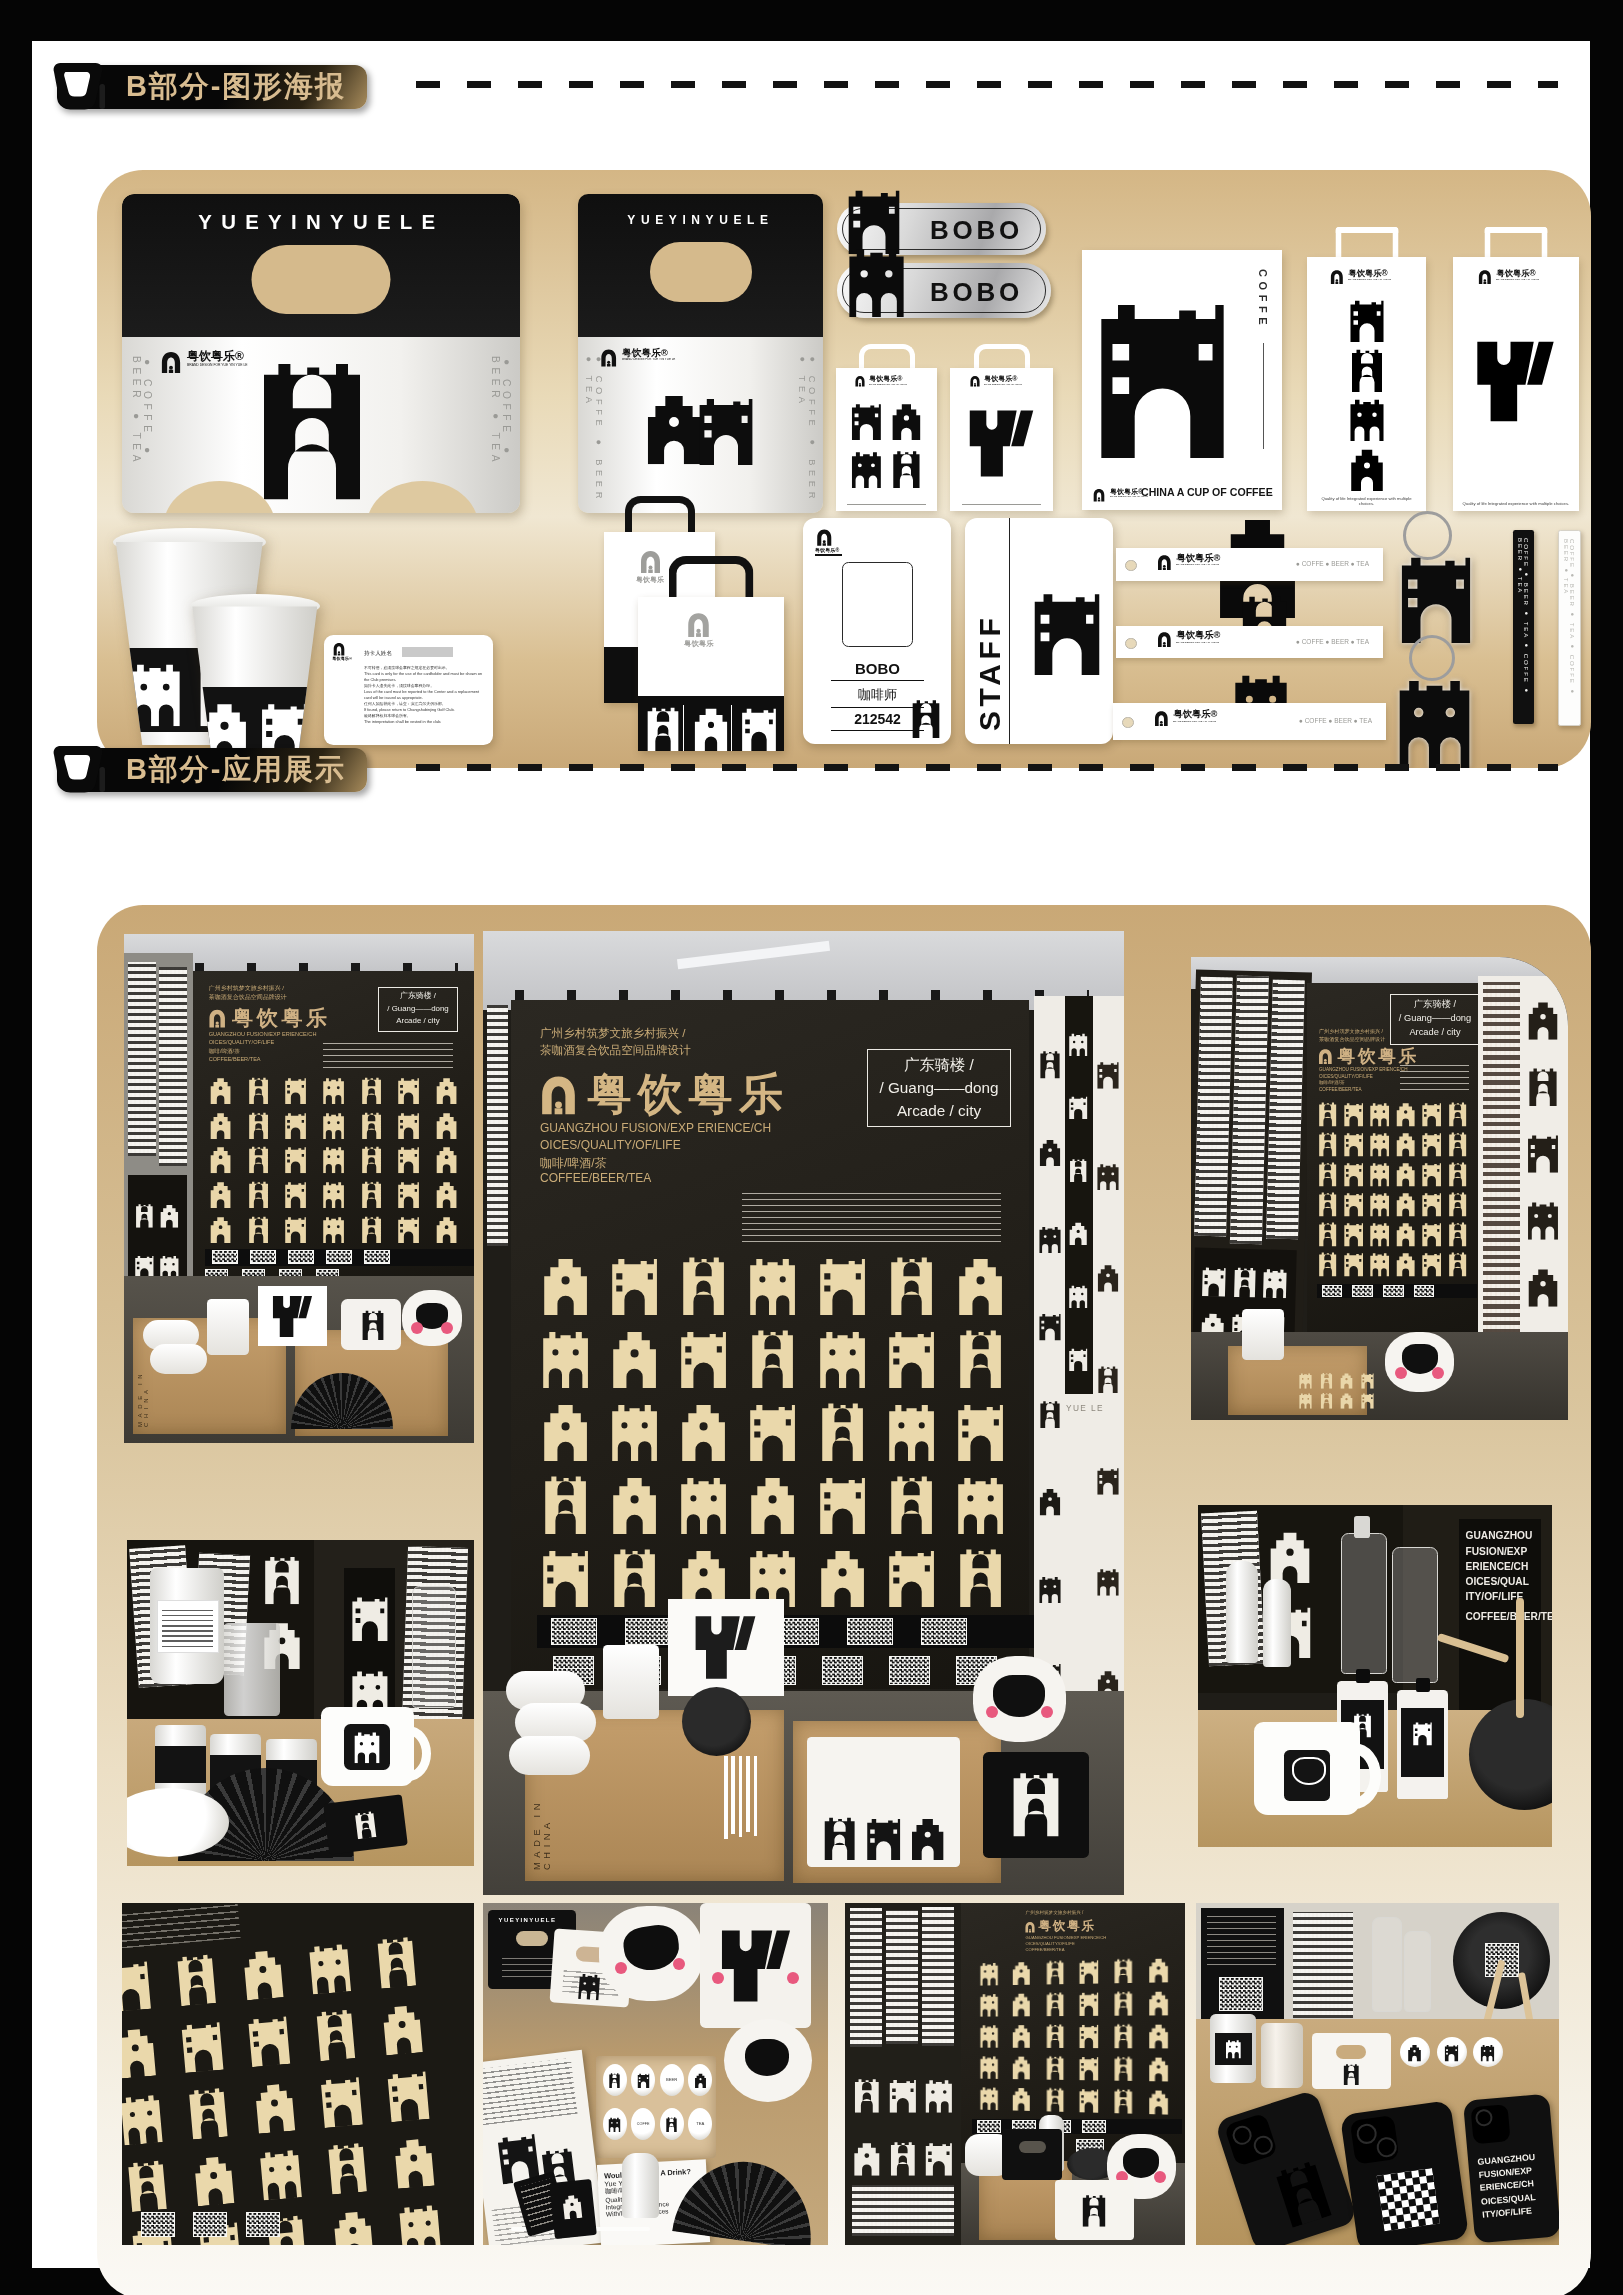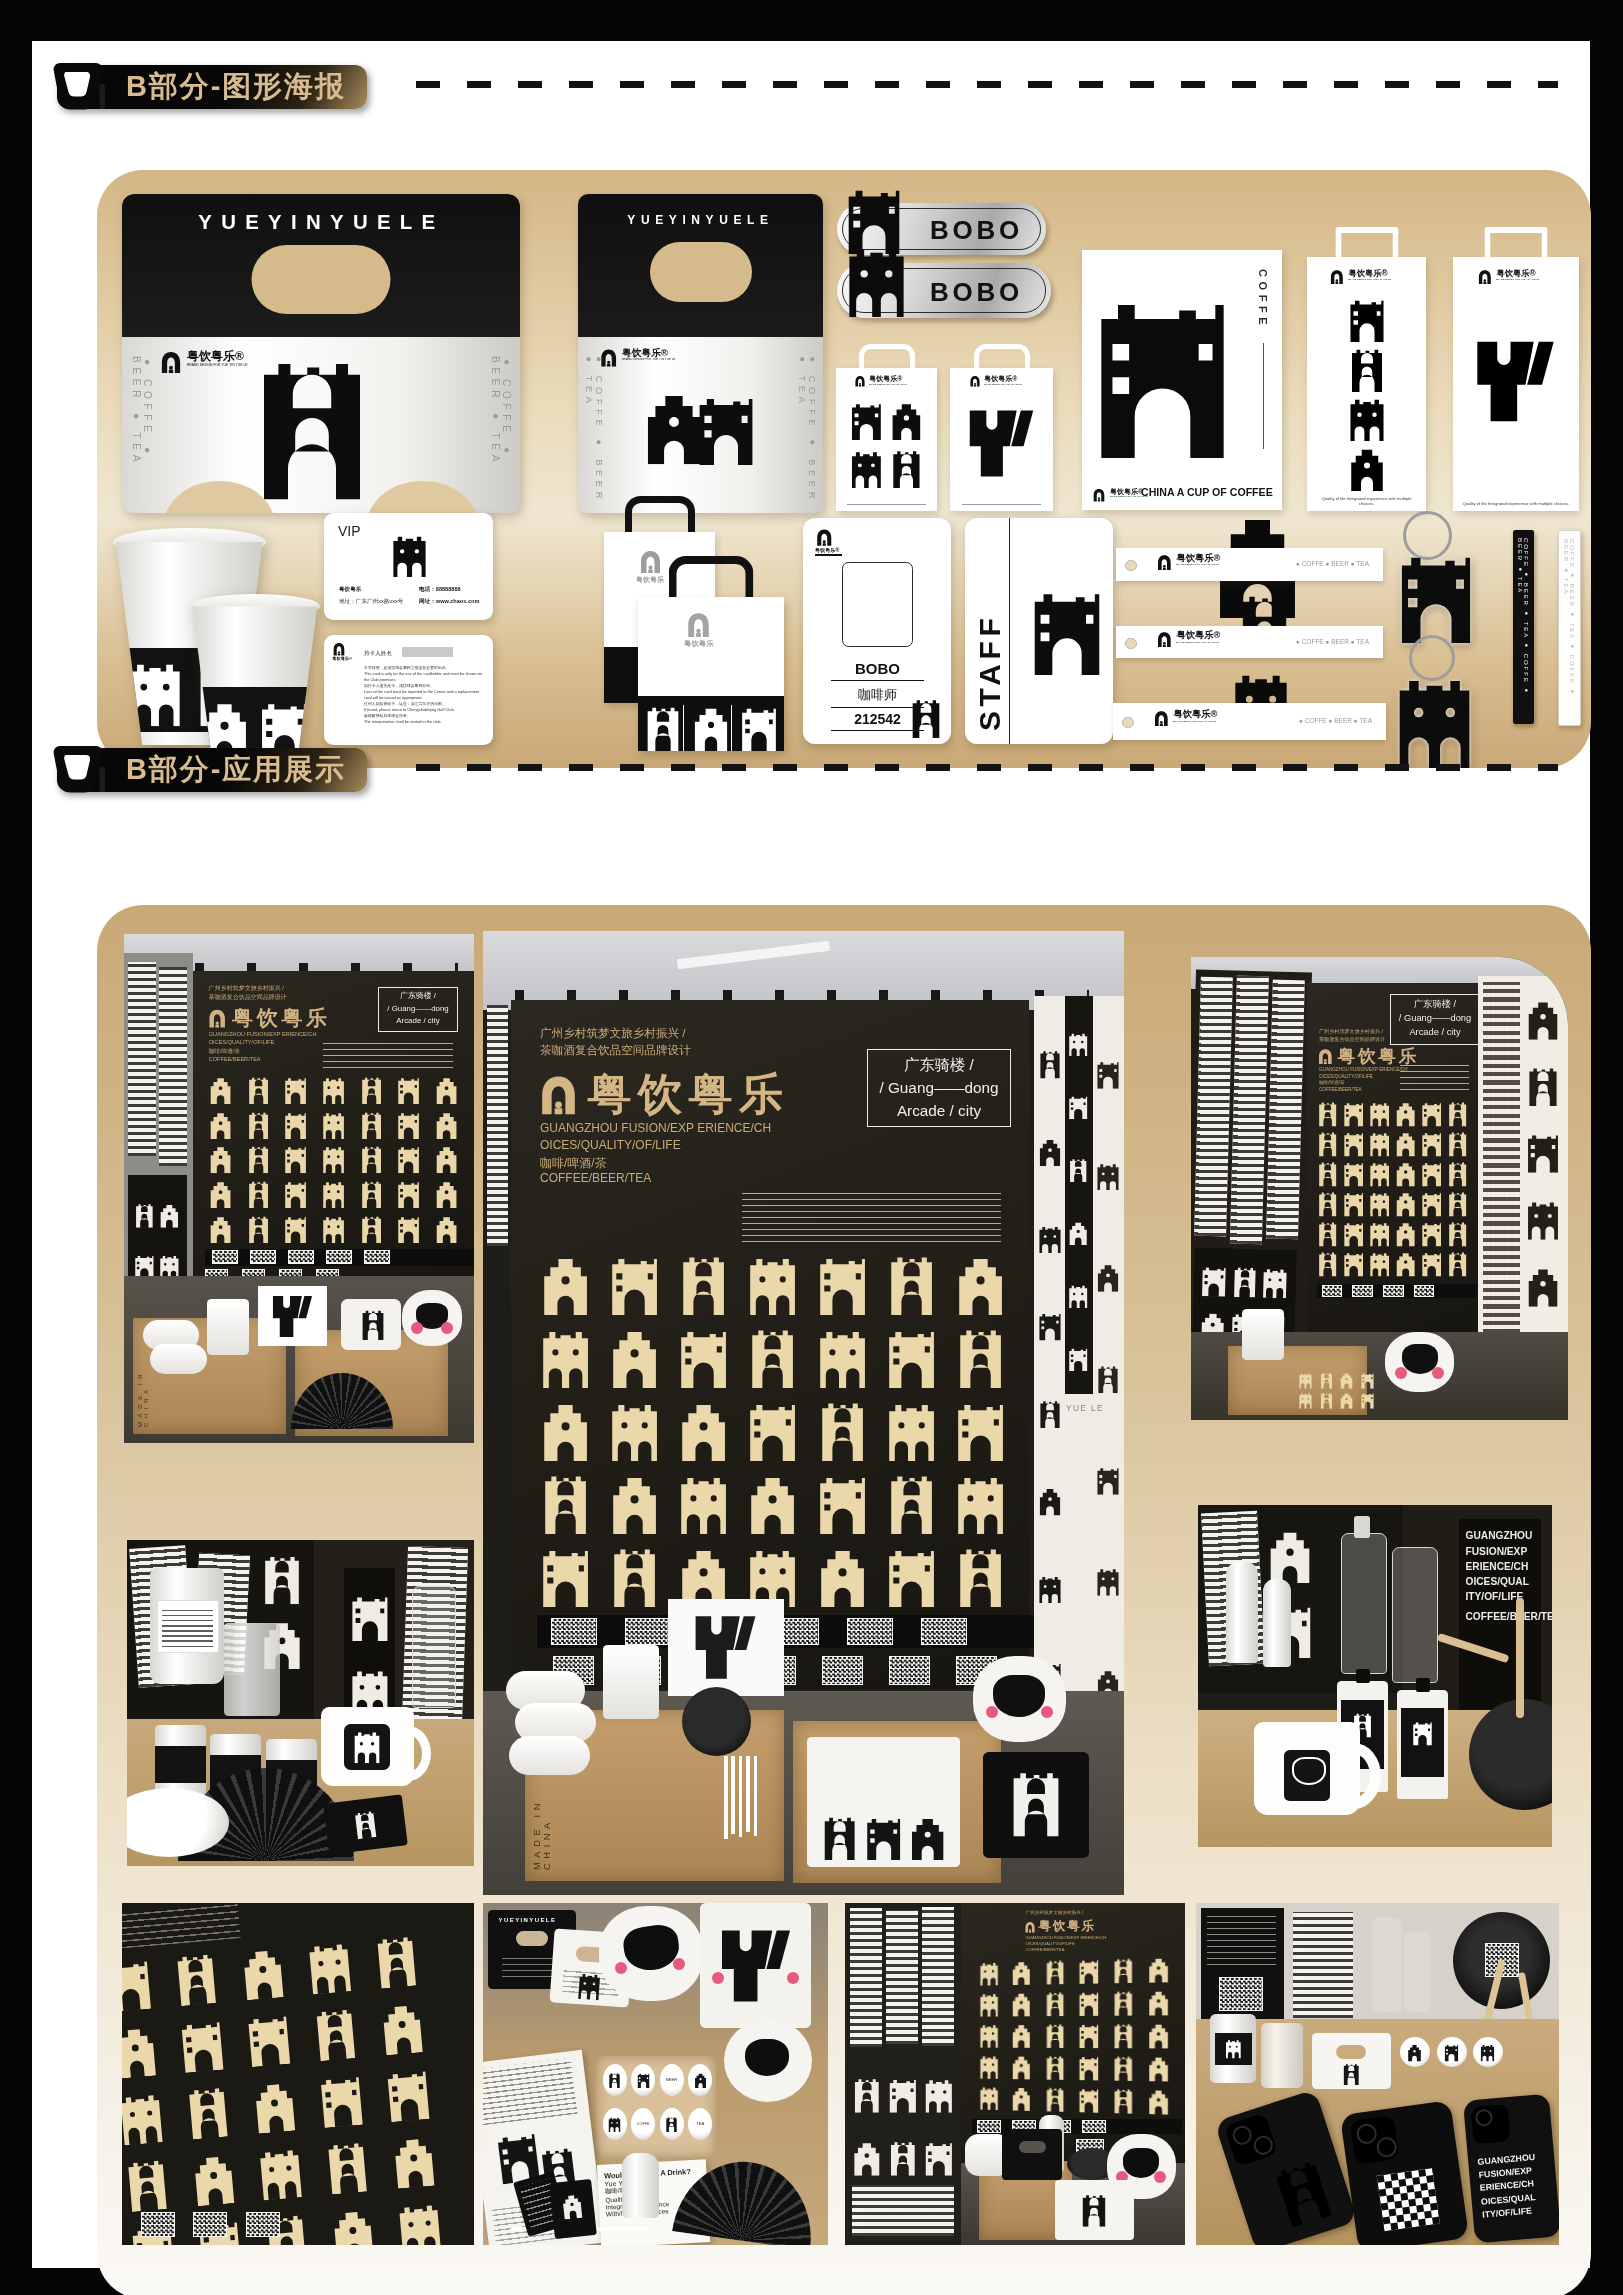--- a/index.html
+++ b/index.html
@@ -314,30 +314,20 @@
           <svg style="width:51px;height:88%;fill:#fff;" viewBox="0 0 100 120">
                 <use href="#s-b3"></use>
               </svg>
           <svg style="width:51px;height:88%;fill:#fff;" viewBox="0 0 100 120">
                 <use href="#s-b4"></use>
               </svg>
         </div>
       </div>
     </div>
 
-    <div class="card abs" style="left:227px;top:343px;width:169px;height:107px;">
-      <div class="abs" style="left:14px;top:10.2px;font-size:14px;color:#222;">VIP</div>
-      <svg class="abs" style="left:66px;top:20.4px;width:39px;height:44px;fill:#0d0d0d;" viewBox="0 0 100 120">
-            <use href="#s-b2"></use>
-          </svg>
-      <div class="abs" style="left:15px;top:73px;font-size:5.6px;font-weight:bold;color:#222;">粤饮粤乐</div>
-      <div class="abs" style="left:15px;top:85px;font-size:5.6px;color:#222;">地址：广东广州xx路xxx号</div>
-      <div class="abs" style="left:95px;top:73px;font-size:5.6px;font-weight:bold;color:#222;">电话：88888888</div>
-      <div class="abs" style="left:95px;top:85px;font-size:5.6px;font-weight:bold;color:#222;">网址：www.chaos.com</div>
-    </div>
     <div class="card abs" style="left:227px;top:465px;width:169px;height:110px;">
       <div class="minilogo abs" style="left:8.3px;top:7.4px;flex-direction:column;gap:0.9px;">
         <svg width="14" height="14" viewBox="0 0 100 100" fill="#111">
               <use href="#s-arch"></use>
             </svg>
         <div class="cn" style="font-size:4.2px;">粤饮粤乐®</div>
       </div>
       <div class="abs" style="left:40px;top:15px;font-size:5.6px;color:#222;">持卡人姓名</div>
       <div class="abs" style="left:78px;top:12px;width:51px;height:10.2px;background:#c9c9c9;"></div>
       <div class="abs" style="left:40px;top:30px;width:121px;font-size:3.9px;line-height:1.55;color:#333;">

